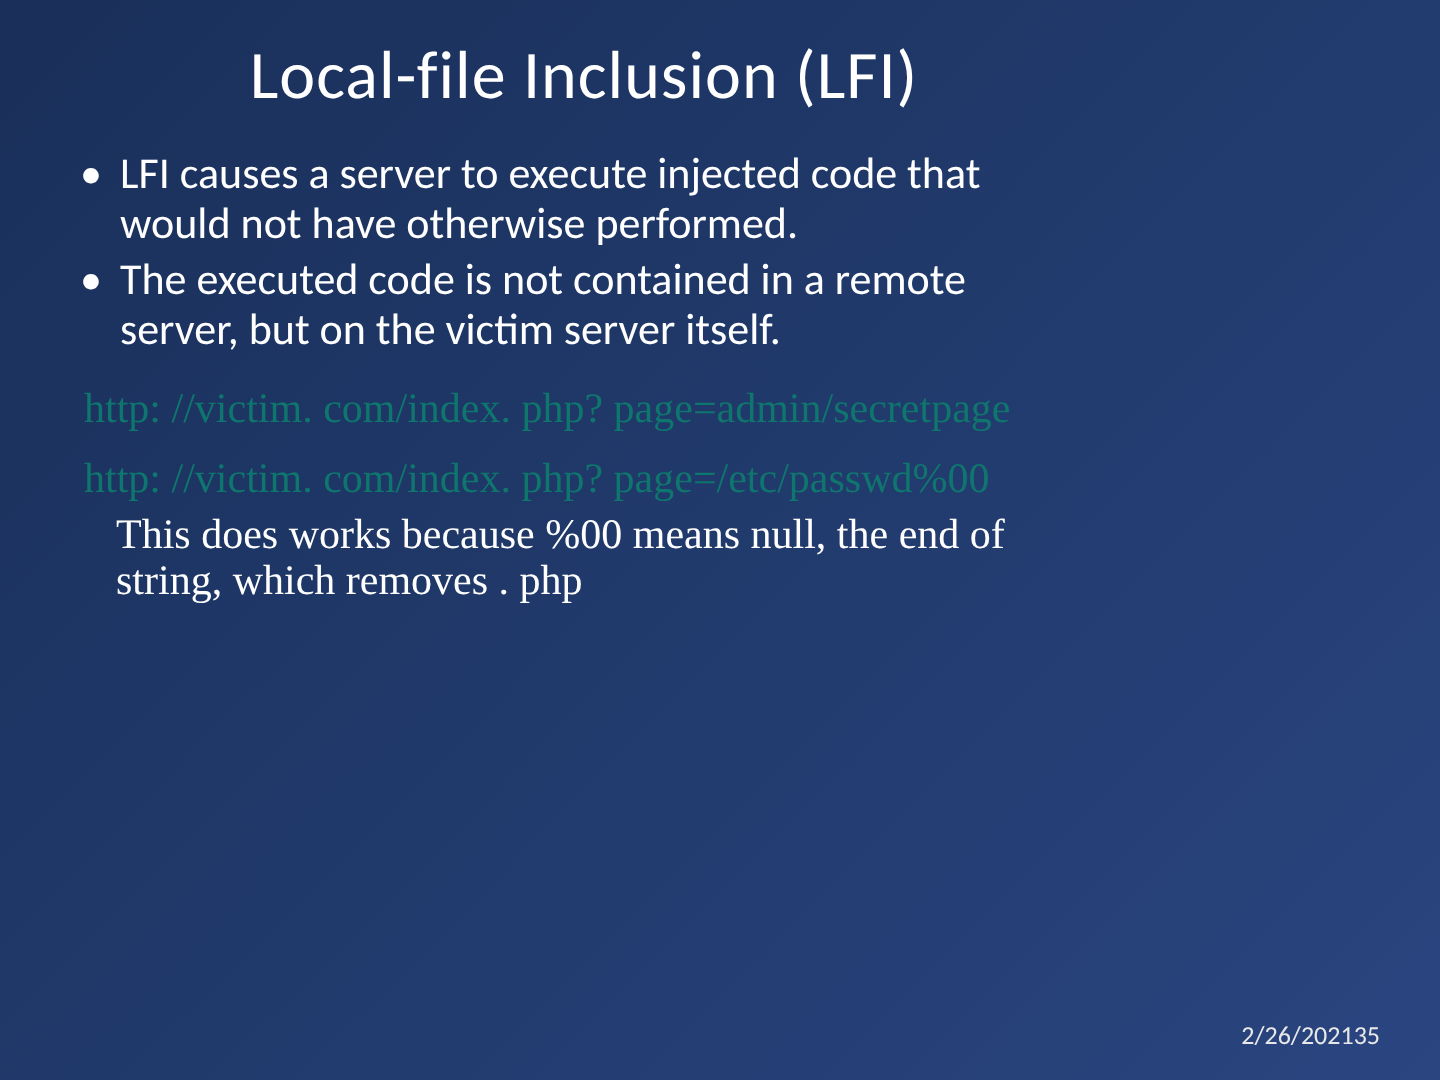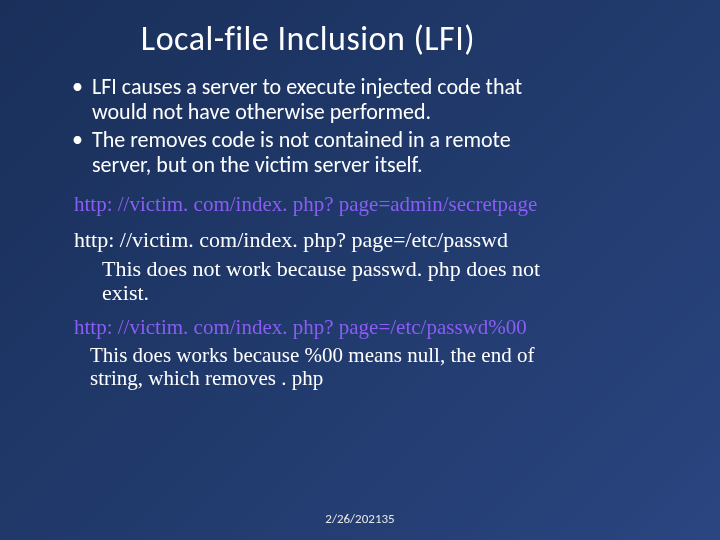--- a/index.html
+++ b/index.html
@@ -6,21 +6,21 @@
   html, body { width: 720px; height: 540px; overflow: hidden; }
   body {
     background: linear-gradient(135deg, #1a2f5a 0%, #1f3868 40%, #2a4580 100%);
     font-family: Calibri, "Segoe UI", Arial, sans-serif;
     color: #ffffff;
     position: relative;
   }
   .slide {
     width: 596px;
     height: 540px;
-    padding: 18px 40px 0 60px;
+    padding: 18px 40px 0 28px;
     position: relative;
   }
   .title {
     text-align: center;
     font-size: 34px;
     font-weight: 400;
     color: #ffffff;
     margin-bottom: 16px;
     letter-spacing: 0.5px;
   }
@@ -43,21 +43,21 @@
     top: 0;
     font-size: 22px;
   }
   .example-block {
     margin-left: 14px;
     margin-bottom: 10px;
   }
   .url {
     font-family: "Times New Roman", Times, serif;
     font-size: 21px;
-    color: #8b5cf6;
+    color: #0f766e;
     margin-bottom: 4px;
     margin-left: 0;
   }
   .url-b {
     font-family: "Times New Roman", Times, serif;
     font-size: 22px;
     color: #ffffff;
     margin-bottom: 4px;
     margin-left: 0;
   }
@@ -85,46 +85,42 @@
     margin-left: 16px;
     margin-bottom: 8px;
   }
   .footer {
     position: absolute;
     bottom: 14px;
     left: 0;
     width: 720px;
     padding: 0 30px;
     display: flex;
-    justify-content: center;
+    justify-content: flex-end;
     font-size: 13px;
     color: #e8e8e8;
     font-family: Calibri, Arial, sans-serif;
   }
 </style>
 </head>
 <body>
 
 <div class="slide">
 
   <h1 class="title">Local-file Inclusion (LFI)</h1>
 
   <ul class="bullets">
     <li>LFI causes a server to execute injected code that would not have otherwise performed.</li>
-    <li>The removes code is not contained in a remote server, but on the victim server itself.</li>
+    <li>The executed code is not contained in a remote server, but on the victim server itself.</li>
   </ul>
 
   <div class="example-block">
     <div class="url">http: //victim. com/index. php? page=admin/secretpage</div>
   </div>
 
-  <div class="example-block">
-    <div class="url-b">http: //victim. com/index. php? page=/etc/passwd</div>
-    <div class="explain-b">This does not work because passwd. php does not exist.</div>
-  </div>
 
   <div class="example-block">
     <div class="url">http: //victim. com/index. php? page=/etc/passwd%00</div>
     <div class="explain-c">This does works because %00 means null, the end of string, which removes . php</div>
   </div>
 
   <div class="footer">
     <span>2/26/2021</span>
     <span>35</span>
   </div>

